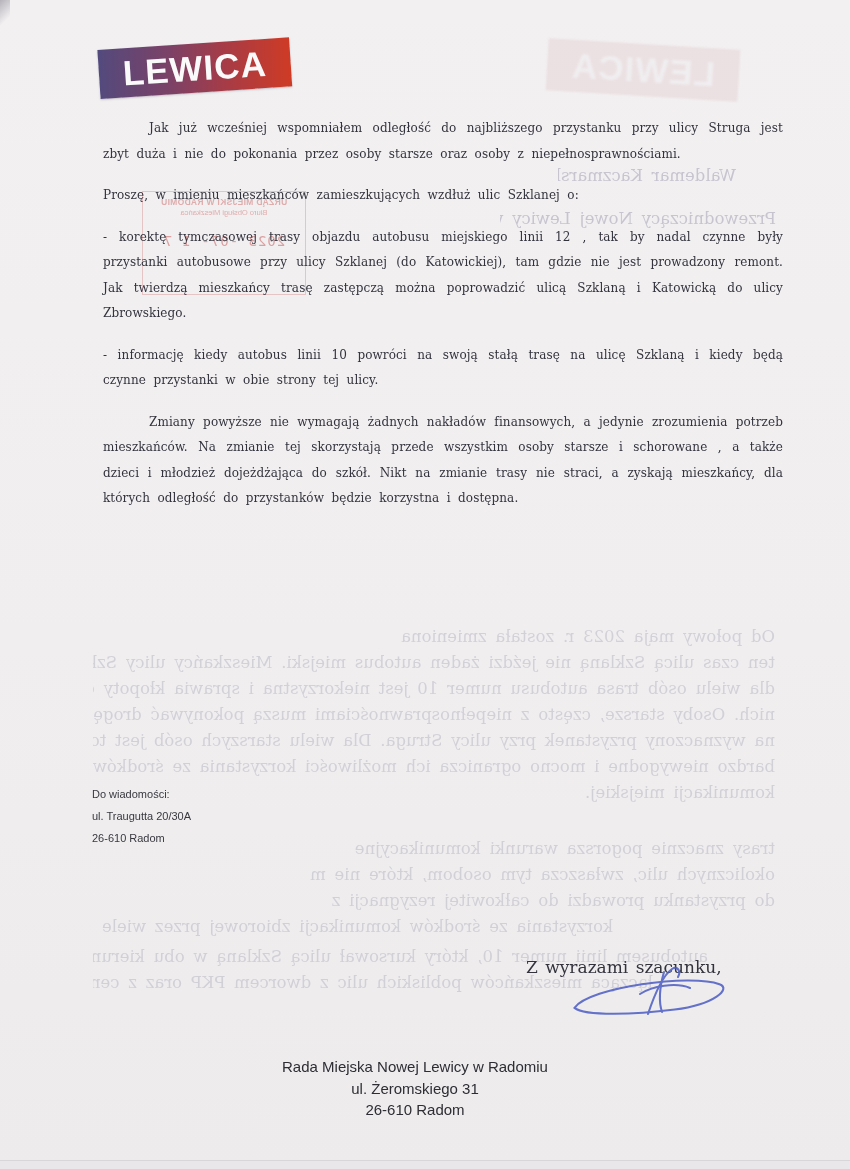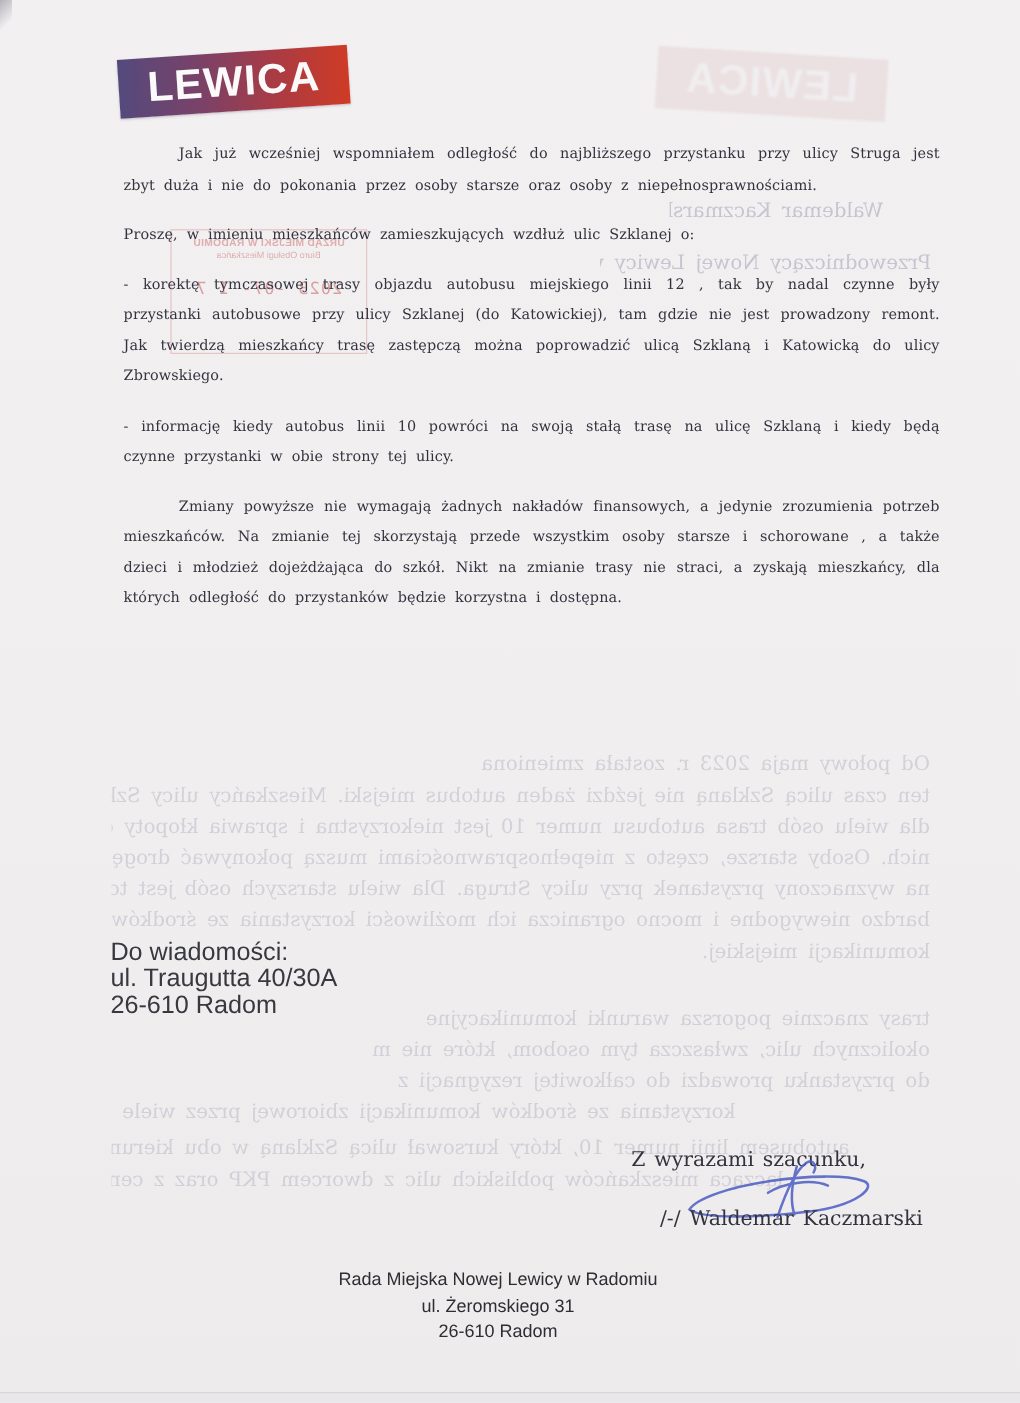--- a/index.html
+++ b/index.html
@@ -49,21 +49,21 @@
   .body-text{
     position:absolute;left:93px;top:116px;width:680px;
     font-size:12px;line-height:25.5px;color:#33333e;
     text-align:justify;word-spacing:3.5px;letter-spacing:.1px;margin-left:10px;
   }
   .body-text p{margin:0 0 16px 0;}
   .body-text p.p-indent{text-indent:46px;}
   
   .cc-block{
     position:absolute;left:92px;top:783px;
-    font-family:"Liberation Sans",sans-serif;font-size:21px;
+    font-family:"Liberation Sans",sans-serif;font-size:11px;
     line-height:22px;color:#38383f;
   }
   
   .salutation{position:absolute;left:526px;top:957px;font-size:17px;color:#33333e;word-spacing:2px;}
   .signature-svg{position:absolute;left:552px;top:964px;}
   .signed-name{position:absolute;left:550px;top:1006px;font-size:17px;color:#33333e;word-spacing:2px;}
   
   .footer{
     position:absolute;left:0;top:1056px;width:850px;text-align:center;
     transform:translateX(-10px);
@@ -129,36 +129,35 @@
   <div class="body-text">
     <p class="p-indent">Jak już wcześniej wspomniałem odległość do najbliższego przystanku przy ulicy Struga jest zbyt duża i nie do pokonania przez osoby starsze oraz osoby z niepełnosprawnościami.</p>
     <p>Proszę, w imieniu mieszkańców zamieszkujących wzdłuż ulic Szklanej o:</p>
     <p>- korektę tymczasowej trasy objazdu autobusu miejskiego linii 12 , tak by nadal czynne były przystanki autobusowe przy ulicy Szklanej (do Katowickiej), tam gdzie nie jest prowadzony remont. Jak twierdzą mieszkańcy trasę zastępczą można poprowadzić ulicą Szklaną i Katowicką do ulicy Zbrowskiego.</p>
     <p>- informację kiedy autobus linii 10 powróci na swoją stałą trasę na ulicę Szklaną i kiedy będą czynne przystanki w obie strony tej ulicy.</p>
     <p class="p-indent">Zmiany powyższe nie wymagają żadnych nakładów finansowych, a jedynie zrozumienia potrzeb mieszkańców. Na zmianie tej skorzystają przede wszystkim osoby starsze i schorowane , a także dzieci i młodzież dojeżdżająca do szkół. Nikt na zmianie trasy nie straci, a zyskają mieszkańcy, dla których odległość do przystanków będzie korzystna i dostępna.</p>
   </div>
 
   <div class="cc-block">
     <div>Do  wiadomości:</div>
-    <div>ul. Traugutta 40/30A</div>
+    <div>ul. Traugutta 20/30A</div>
     <div>26-610 Radom</div>
   </div>
 
   <div class="salutation">Z wyrazami szacunku,</div>
 
   <svg class="signature-svg" width="190" height="62" viewBox="0 0 190 62">
     <g fill="none" stroke="#4b5cc4" stroke-width="2.1" stroke-linecap="round" opacity="0.85">
       <path d="M22,40 C38,20 140,12 168,24 C180,29 162,44 122,47 C82,50 32,49 22,40 Z" transform="rotate(-3 95 32)"></path>
       <path d="M96,50 C102,32 110,12 120,5 C126,1 129,8 126,13"></path>
       <path d="M88,30 C100,22 124,18 138,24"></path>
       <path d="M112,8 C108,22 106,36 110,48"></path>
     </g>
   </svg>
 
-  <div class="signed-name">/-/ Waldemar Kaczmarski</div>
 
   <div class="footer">
     <div>Rada Miejska Nowej Lewicy w Radomiu</div>
     <div>ul. Żeromskiego 31</div>
     <div>26-610 Radom</div>
   </div>
 
 </div>
 
 </body></html>

